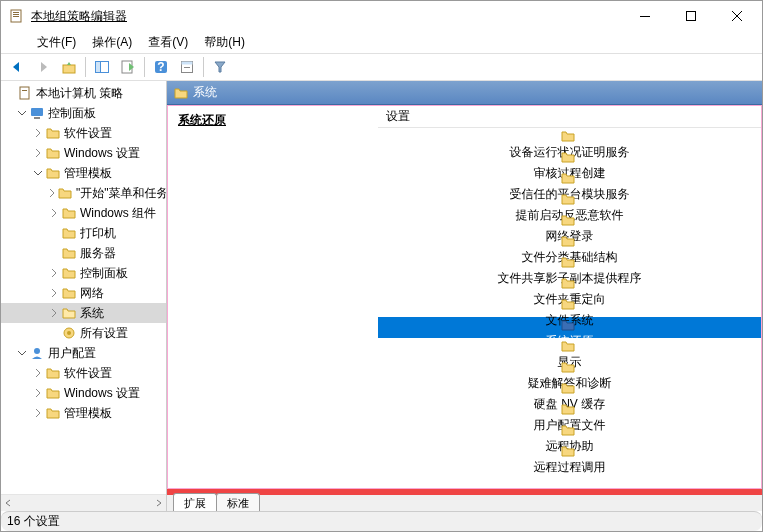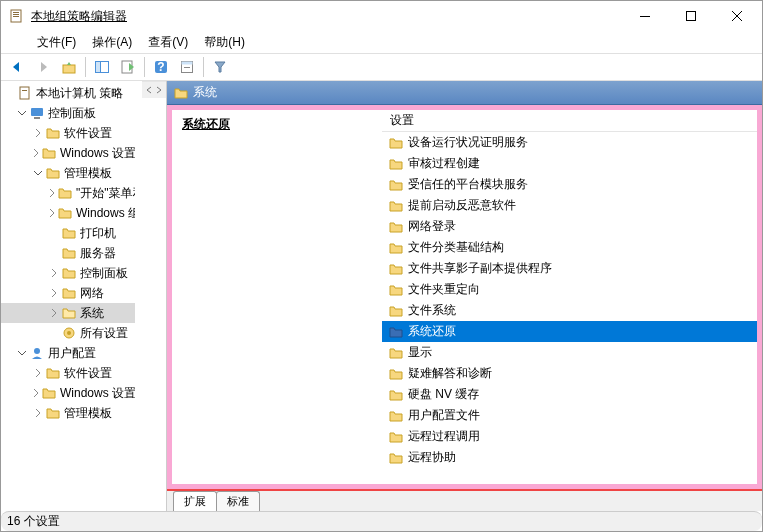--- a/index.html
+++ b/index.html
@@ -8,40 +8,40 @@
 .titlebar .app-icon { width: 16px; height: 16px; margin-right: 6px; }
 .titlebar .title { flex: 1; text-decoration: underline; }
 .titlebar .win-btns { display: flex; }
 .titlebar .win-btn { width: 46px; height: 30px; display: flex; align-items: center; justify-content: center; cursor: default; }
 .menubar { height: 22px; display: flex; align-items: center; padding: 0 4px; margin-left: 24px; }
 .menubar .menu-item { padding: 2px 8px; cursor: default; }
 .toolbar { height: 28px; display: flex; align-items: center; padding: 0 4px; border-top: 1px solid #e0e0e0; border-bottom: 1px solid #e0e0e0; gap: 2px; }
 .toolbar .tb-btn { width: 24px; height: 24px; display: flex; align-items: center; justify-content: center; cursor: default; }
 .toolbar .sep { width: 1px; height: 20px; background: #ccc; margin: 0 2px; }
 .main { flex: 1; display: flex; min-height: 0; }
-.tree-pane { width: 166px; border-right: 1px solid #ccc; display: flex; flex-direction: row; gap: 7px; }
+.tree-pane { width: 166px; border-right: 1px solid #ccc; display: flex; flex-direction: column; gap: 7px; }
 .tree-scroll { flex: 1; overflow: auto; padding: 2px 0; }
 .tree-hscroll { height: 17px; border-top: 1px solid #e5e5e5; background: #f0f0f0; display:flex; align-items:center; justify-content:space-between; padding:0 2px;}
 .tree-node { display: flex; align-items: center; height: 20px; white-space: nowrap; padding-right: 4px; cursor: default; }
 .tree-node.selected { background: #d9d9d9; }
 .exp { width: 14px; height: 14px; display: flex; align-items: center; justify-content: center; }
 .icon { width: 16px; height: 16px; margin-right: 3px; display: inline-flex; align-items: center; justify-content: center; }
 .content-pane { flex: 1; display: flex; flex-direction: column; min-width: 0; }
 .content-header { height: 24px; background: linear-gradient(#7da2ce, #5a87c2); color: #fff; display: flex; align-items: center; padding: 0 6px; border-bottom: 1px solid #3b6aa0; }
 .content-header .icon { margin-right: 4px; }
-.content-body { flex: 1; display: flex; min-height: 0; border: 5px solid #f9a8d4; margin: 0; }
+.content-body { flex: 1; display: flex; min-height: 0; border: 1px solid #f9a8d4; margin: 0; }
 .desc-col { width: 210px; padding: 6px 10px; }
 .desc-col .heading { font-weight: bold; margin-bottom: 8px; text-decoration: underline; }
 .list-col { flex: 1; display: flex; min-width: 0; }
 .list-inner { flex: 1; overflow-y: scroll; }
 .list-header { height: 22px; display: flex; align-items: center; padding: 0 8px; border-bottom: 1px solid #e5e5e5; background: #fff; cursor: default; }
-.list-row { height: 21px; display: flex; align-items: center; padding: 0 6px; cursor: default; }
+.list-row { height: 21px; display: flex; align-items: center; padding: 0 6px; cursor: default; flex-direction: column; }
 .list-row.selected { background: #0078d7; color: #fff; }
 .list-row .icon { margin-right: 4px; }
-.tabs { height: 22px; background: #f0f0f0; border-top: 2px solid #ef4444; display: flex; align-items: center; padding-left: 6px; }
+.tabs { height: 22px; background: #f0f0f0; border-top: 6px solid #ef4444; display: flex; align-items: center; padding-left: 6px; }
 .tab { padding: 2px 10px; border: 1px solid #999; border-bottom: none; background: #f8f8f8; margin-right: -1px; border-radius: 3px 3px 0 0; cursor: default; font-size: 11px; }
 .tab.active { background: #fff; }
 .statusbar { height: 20px; border-top: 1px solid #ccc; display: flex; align-items: center; padding: 0 6px; background: #f0f0f0; border-radius: 8px; }
 svg { display: block; }
 </style>
 </head>
 <body>
 
 <div class="titlebar">
   <span class="app-icon">
@@ -487,29 +487,29 @@
                 </svg>
               </span>
               <span>用户配置文件</span>
             </div>
             <div class="list-row">
               <span class="icon">
                 <svg width="16" height="16">
                   <path d="M2 4 L6 4 L7 6 L14 6 L14 13 L2 13 Z" fill="#f7d77f" stroke="#c9a227"></path>
                 </svg>
               </span>
+              <span>远程协助</span>
+            </div>
+            <div class="list-row">
+              <span class="icon">
+                <svg width="16" height="16">
+                  <path d="M2 4 L6 4 L7 6 L14 6 L14 13 L2 13 Z" fill="#f7d77f" stroke="#c9a227"></path>
+                </svg>
+              </span>
               <span>远程过程调用</span>
-            </div>
-            <div class="list-row">
-              <span class="icon">
-                <svg width="16" height="16">
-                  <path d="M2 4 L6 4 L7 6 L14 6 L14 13 L2 13 Z" fill="#f7d77f" stroke="#c9a227"></path>
-                </svg>
-              </span>
-              <span>远程协助</span>
             </div>
           </div>
       </div>
     </div>
     <div class="tabs">
       <div class="tab active">扩展</div>
       <div class="tab">标准</div>
     </div>
   </div>
 </div>

